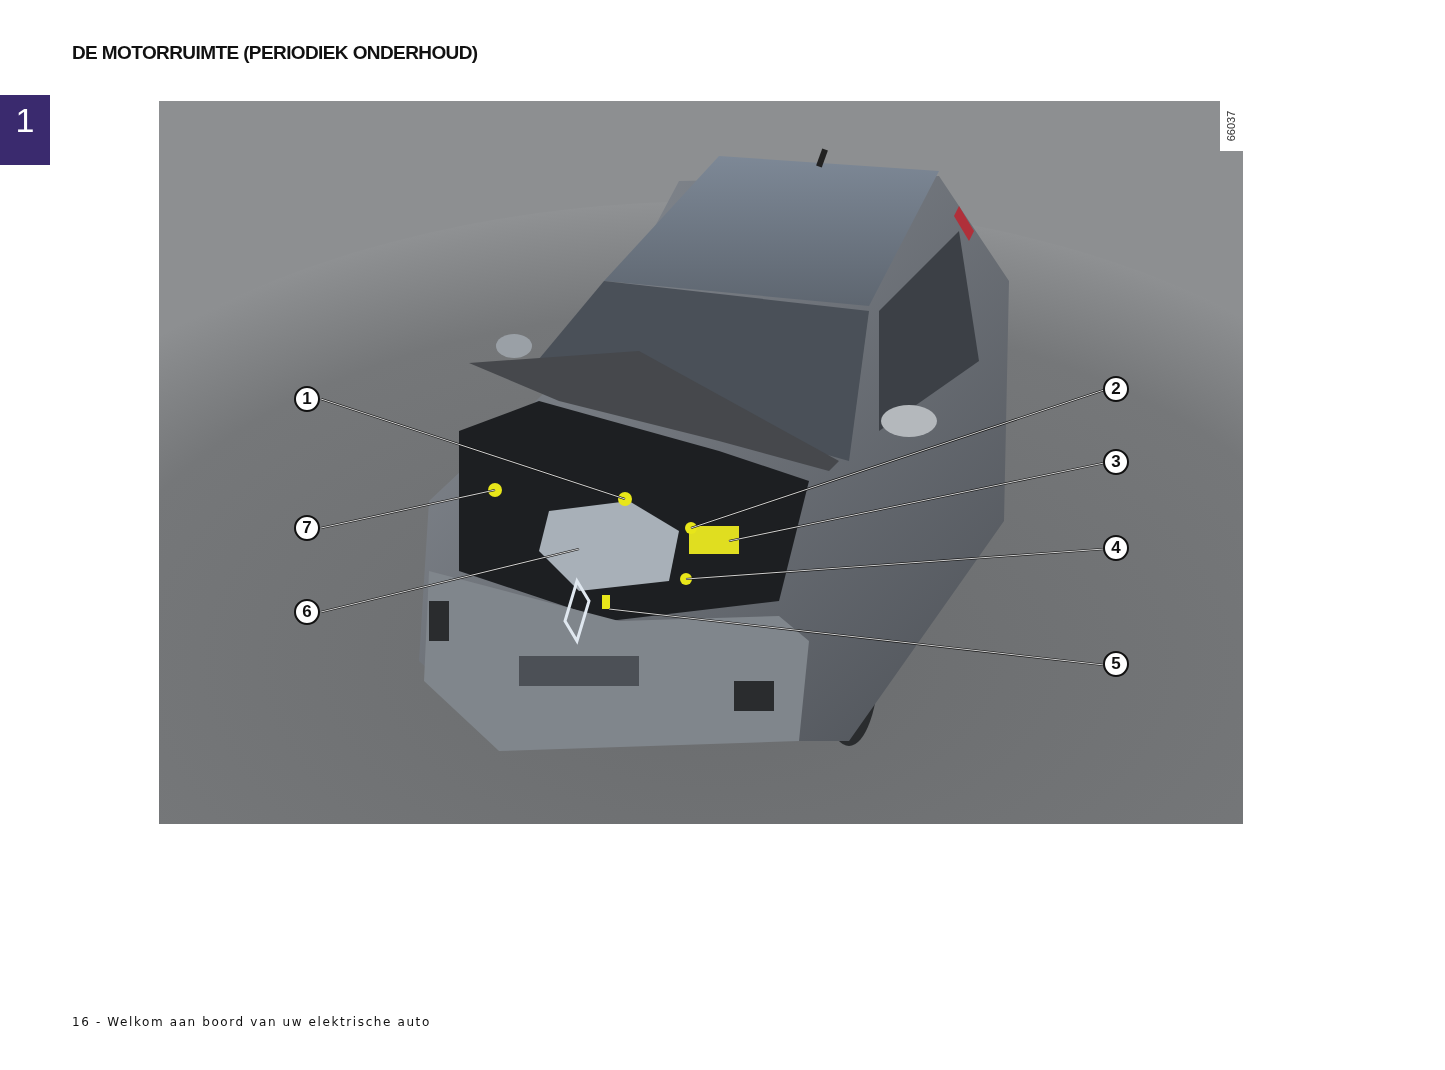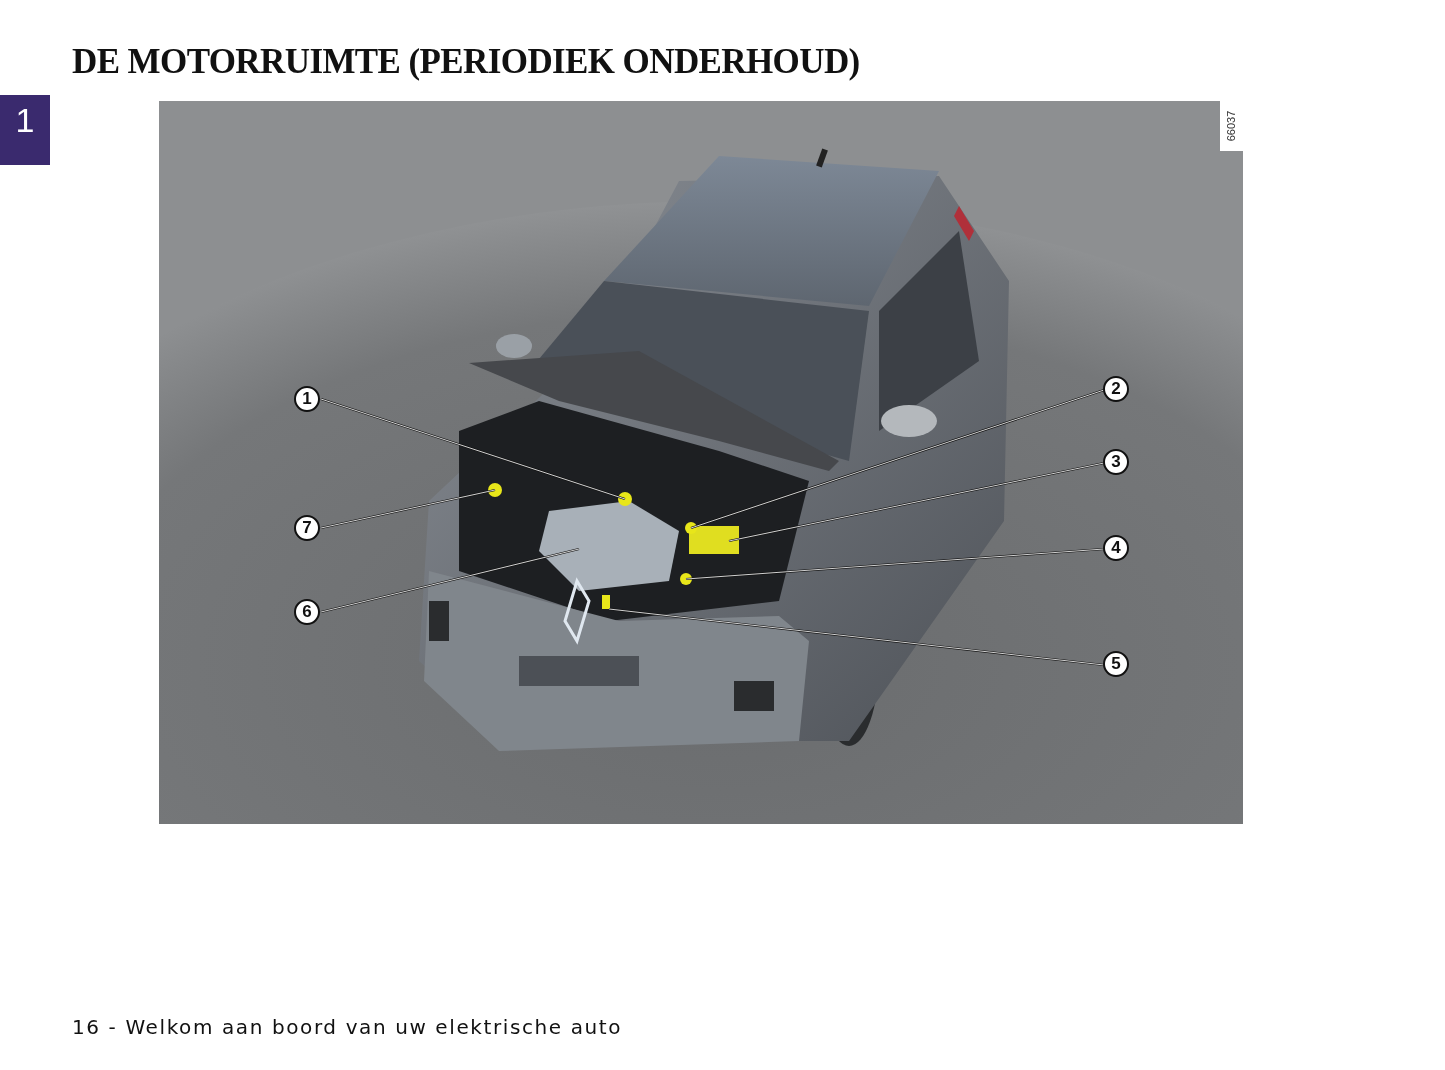--- a/index.html
+++ b/index.html
@@ -1,22 +1,22 @@
 <!DOCTYPE html>
 <html><head>
 <meta charset="utf-8">
 <style>
   html, body { margin:0; padding:0; }
   body {
     width:1445px; height:1070px; background:#ffffff; position:relative; overflow:hidden;
     font-family:"Liberation Sans", sans-serif; color:#111;
   }
   .page-title {
-    position:absolute; left:72px; top:42px; font-size:35px; font-weight:bold;
-    letter-spacing:-0.6px; color:#111; font-family:Liberation Serif, serif;
+    position:absolute; left:72px; top:42px; font-size:19px; font-weight:bold;
+    letter-spacing:-0.6px; color:#111; font-family:Liberation Sans, sans-serif;
   }
   .chapter-tab {
     position:absolute; left:0; top:95px; width:50px; height:70px; background:#3a2a6e;
     color:#fff; font-size:34px; display:flex; justify-content:center; padding-top:6px; box-sizing:border-box;
     font-family:"Liberation Sans", sans-serif;
   }
   .figure {
     position:absolute; left:159px; top:101px; width:1084px; height:723px; overflow:hidden;
     background:#8a8c8e;
   }
@@ -28,21 +28,21 @@
   .ref-code span {
     transform:rotate(-90deg); font-size:11px; color:#333; white-space:nowrap;
     font-family:"Liberation Sans", sans-serif;
   }
   .callout {
     position:absolute; width:26px; height:26px; border-radius:50%; background:#fff;
     border:2px solid #111; box-sizing:border-box; display:flex; align-items:center; justify-content:center;
     font-size:17px; font-weight:bold; color:#111; font-family:"Liberation Sans", sans-serif;
   }
   .footer {
-    position:absolute; left:72px; top:1015px; font-size:20px; letter-spacing:1.6px; color:#111;
+    position:absolute; left:72px; top:1015px; font-size:12px; letter-spacing:1.6px; color:#111;
     font-family:"DejaVu Sans", sans-serif;
   }
 </style>
 </head>
 <body>
 
 <div class="page-title">DE MOTORRUIMTE (PERIODIEK ONDERHOUD)</div>
 
 <div class="chapter-tab">
   <span>1</span>

